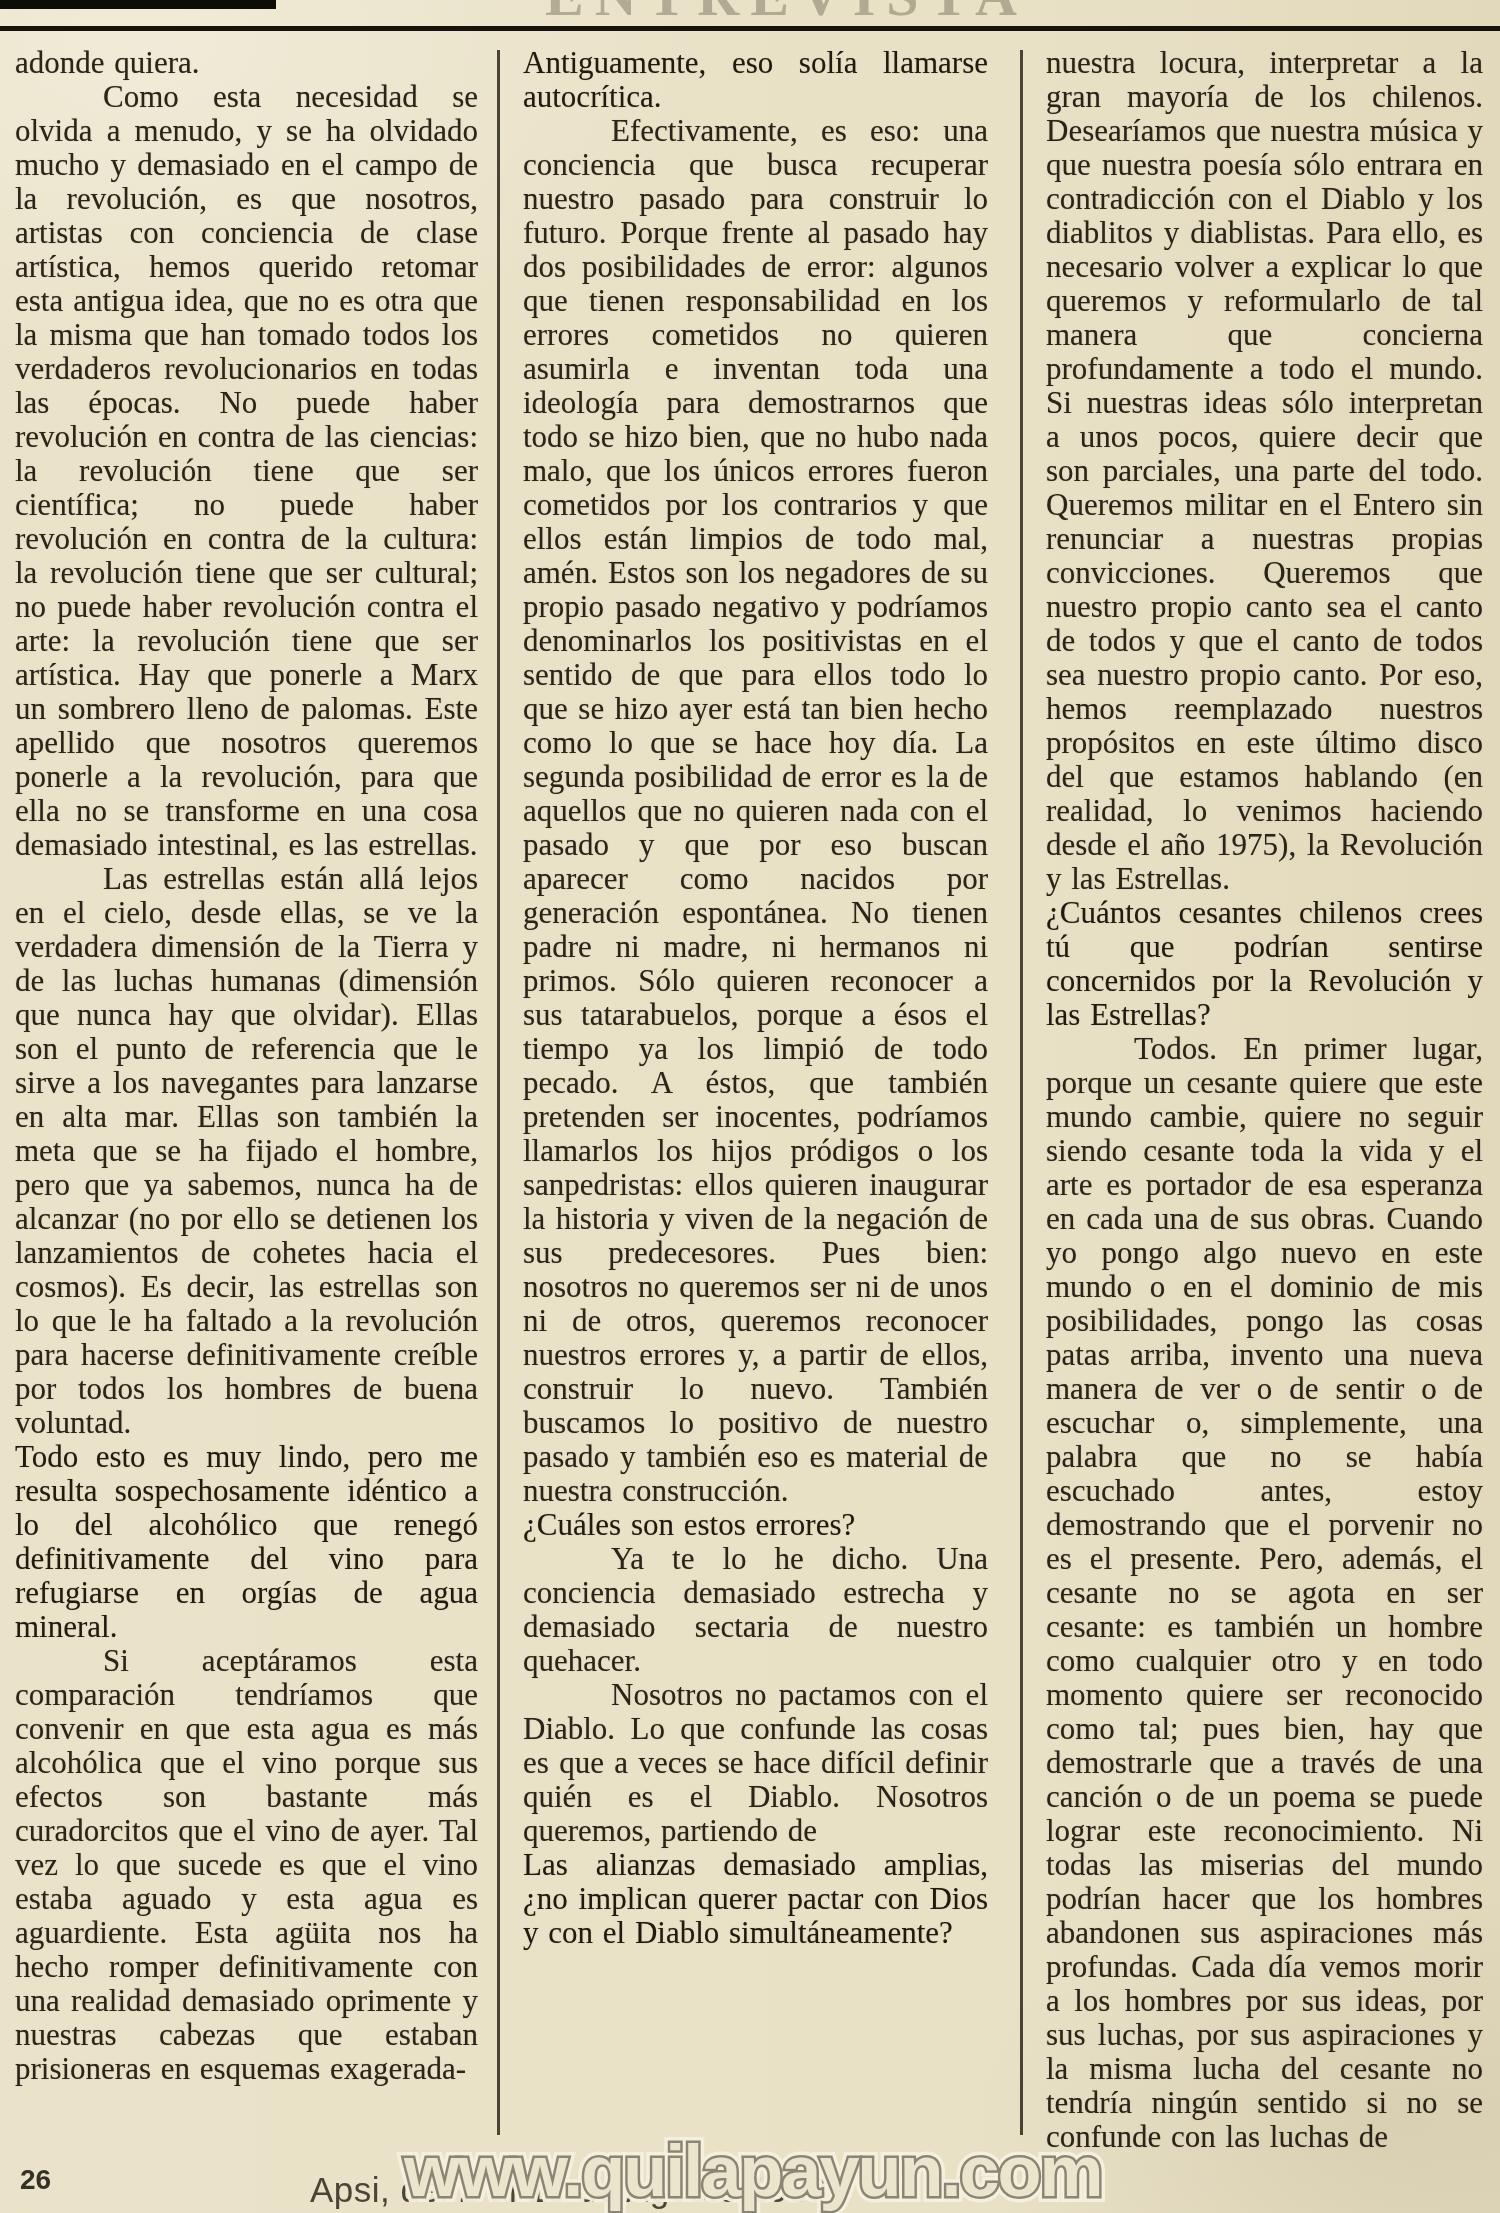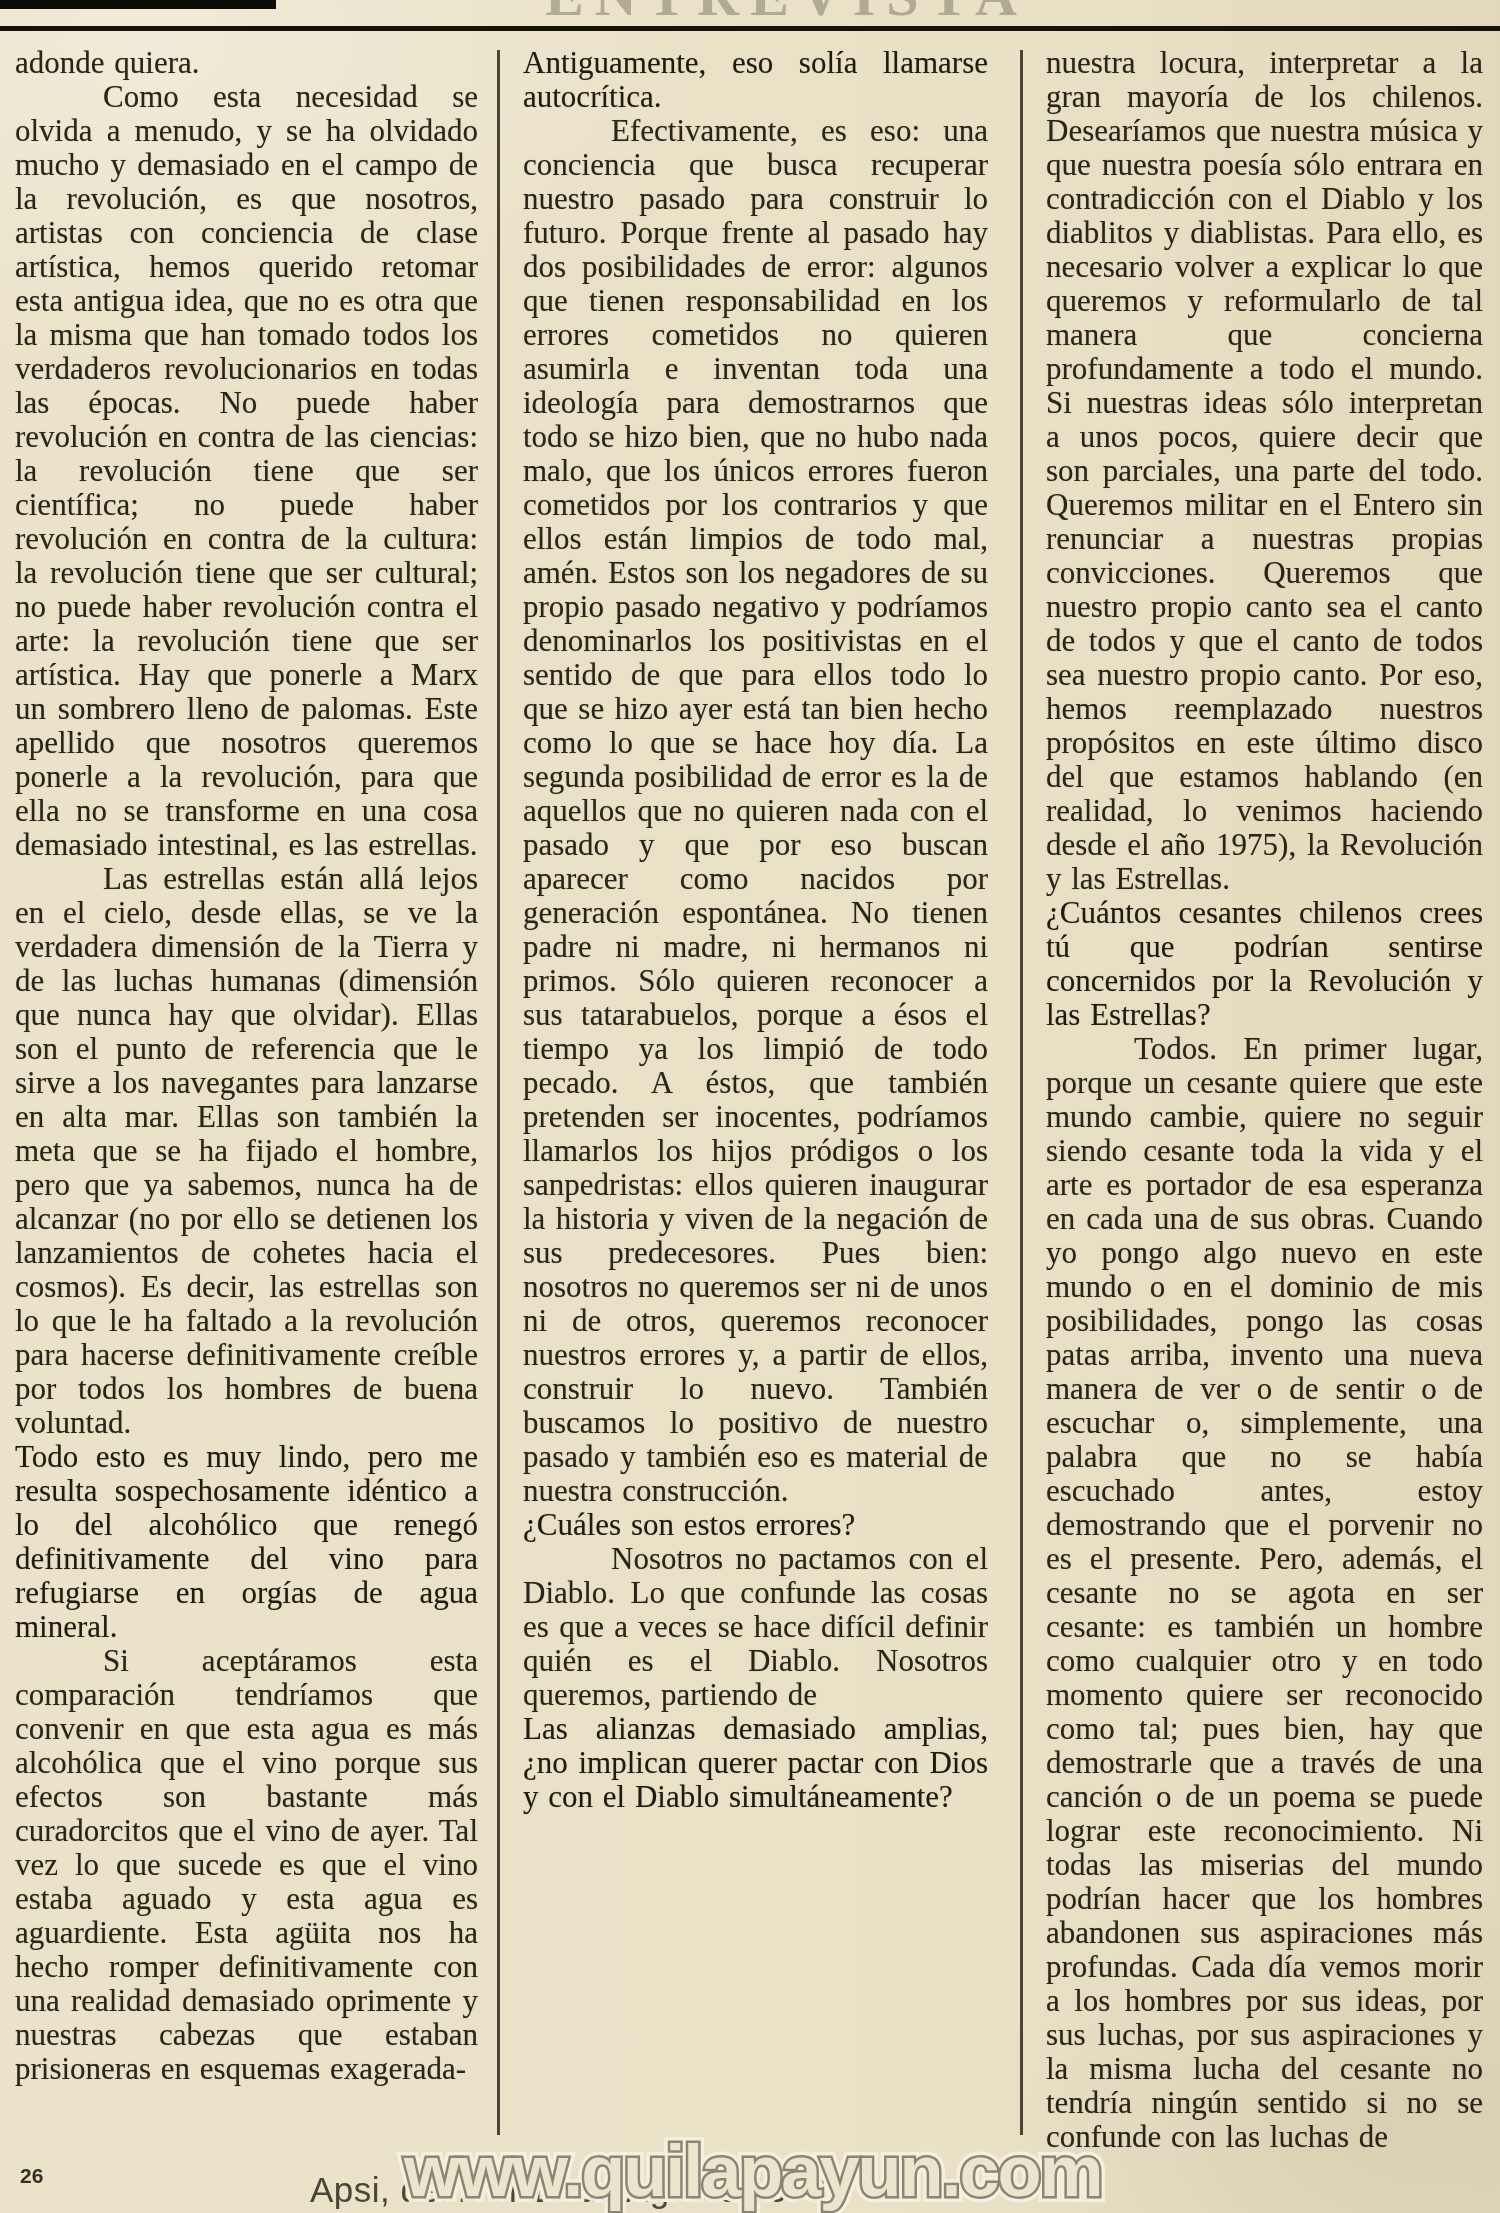--- a/index.html
+++ b/index.html
@@ -23,21 +23,21 @@
   .col { position:absolute; top:46px; font-size:31px; line-height:34px; color:#2b2418;
          text-align:justify; hyphens:auto; -webkit-hyphens:auto; word-spacing:2px;
          text-shadow:0 0 1px rgba(43,36,24,0.35); overflow:hidden; }
   .col p { margin:0; }
   .col p.indent { text-indent:88px; }
   .col p.bold { font-weight:normal; color:#201a0f; }
   .col-left  { left:15px;   width:463px; height:2122px; }
   .col-mid   { left:523px;  width:465px; height:2122px; }
   .col-right { left:1046px; width:437px; height:2130px; }
 
-  .footer-page-num { position:absolute; left:20px; top:2164px; font-size:21px; font-weight:bold;
+  .footer-page-num { position:absolute; left:20px; top:2164px; font-size:28px; font-weight:bold;
                      color:#353127; font-family:"Liberation Sans", sans-serif; }
   .footer-issue { position:absolute; left:310px; top:2170px; font-size:35px; color:#4b4537;
                   font-family:"Liberation Sans", sans-serif; letter-spacing:0.5px; }
 
   .watermark { position:absolute; left:400px; top:2126px; z-index:6; height:87px; }
   .wm-layer { position:absolute; left:0; top:0; margin:4px; white-space:nowrap;
               font-family:"Liberation Sans", sans-serif; font-weight:bold; font-size:72px;
               letter-spacing:-2px; }
   .wm-halo    { -webkit-text-stroke:12px rgba(246,240,222,0.95); color:rgba(246,240,222,0.95); }
   .wm-outline { -webkit-text-stroke:5px #8b8574; color:#8b8574; }
@@ -64,20 +64,21 @@
     <p class="para indent">Como esta necesidad se olvida a menudo, y se ha olvidado mucho y demasiado en el campo de la revolución, es que nosotros, artistas con conciencia de clase artística, hemos querido retomar esta antigua idea, que no es otra que la misma que han tomado todos los verdaderos revolucionarios en todas las épocas. No puede haber revolución en contra de las ciencias: la revolución tiene que ser científica; no puede haber revolución en contra de la cultura: la revolución tiene que ser cultural; no puede haber revolución contra el arte: la revolución tiene que ser artística. Hay que ponerle a Marx un sombrero lleno de palomas. Este apellido que nosotros queremos ponerle a la revolución, para que ella no se transforme en una cosa demasiado intestinal, es las estrellas.</p>
     <p class="para indent">Las estrellas están allá lejos en el cielo, desde ellas, se ve la verdadera dimensión de la Tierra y de las luchas humanas (dimensión que nunca hay que olvidar). Ellas son el punto de referencia que le sirve a los navegantes para lanzarse en alta mar. Ellas son también la meta que se ha fijado el hombre, pero que ya sabemos, nunca ha de alcanzar (no por ello se detienen los lanzamientos de cohetes hacia el cosmos). Es decir, las estrellas son lo que le ha faltado a la revolución para hacerse definitivamente creíble por todos los hombres de buena voluntad.</p>
     <p class="para bold">Todo esto es muy lindo, pero me resulta sospechosamente idéntico a lo del alcohólico que renegó definitivamente del vino para refugiarse en orgías de agua mineral.</p>
     <p class="para indent">Si aceptáramos esta comparación tendríamos que convenir en que esta agua es más alcohólica que el vino porque sus efectos son bastante más curadorcitos que el vino de ayer. Tal vez lo que sucede es que el vino estaba aguado y esta agua es aguardiente. Esta agüita nos ha hecho romper definitivamente con una realidad demasiado oprimente y nuestras cabezas que estaban prisioneras en esquemas exagerada-</p>
   </div>
 
   <div class="col col-mid">
     <p class="para bold">Antiguamente, eso solía llamarse autocrítica.</p>
     <p class="para indent">Efectivamente, es eso: una conciencia que busca recuperar nuestro pasado para construir lo futuro. Porque frente al pasado hay dos posibilidades de error: algunos que tienen responsabilidad en los errores cometidos no quieren asumirla e inventan toda una ideología para demostrarnos que todo se hizo bien, que no hubo nada malo, que los únicos errores fueron cometidos por los contrarios y que ellos están limpios de todo mal, amén. Estos son los negadores de su propio pasado negativo y podríamos denominarlos los positivistas en el sentido de que para ellos todo lo que se hizo ayer está tan bien hecho como lo que se hace hoy día. La segunda posibilidad de error es la de aquellos que no quieren nada con el pasado y que por eso buscan aparecer como nacidos por generación espontánea. No tienen padre ni madre, ni hermanos ni primos. Sólo quieren reconocer a sus tatarabuelos, porque a ésos el tiempo ya los limpió de todo pecado. A éstos, que también pretenden ser inocentes, podríamos llamarlos los hijos pródigos o los sanpedristas: ellos quieren inaugurar la historia y viven de la negación de sus predecesores. Pues bien: nosotros no queremos ser ni de unos ni de otros, queremos reconocer nuestros errores y, a partir de ellos, construir lo nuevo. También buscamos lo positivo de nuestro pasado y también eso es material de nuestra construcción.</p>
     <p class="para bold">¿Cuáles son estos errores?</p>
+    <p class="para indent">Ya te lo he dicho. Una conciencia demasiado estrecha y demasiado sectaria de nuestro quehacer.</p>
     <p class="para indent">Nosotros no pactamos con el Diablo. Lo que confunde las cosas es que a veces se hace difícil definir quién es el Diablo. Nosotros queremos, partiendo de</p>
     <p class="para bold">Las alianzas demasiado amplias, ¿no implican querer pactar con Dios y con el Diablo simultáneamente?</p>
   </div>
 
   <div class="col col-right">
     <p class="para">nuestra locura, interpretar a la gran mayoría de los chilenos. Desearíamos que nuestra música y que nuestra poesía sólo entrara en contradicción con el Diablo y los diablitos y diablistas. Para ello, es necesario volver a explicar lo que queremos y reformularlo de tal manera que concierna profundamente a todo el mundo. Si nuestras ideas sólo interpretan a unos pocos, quiere decir que son parciales, una parte del todo. Queremos militar en el Entero sin renunciar a nuestras propias convicciones. Queremos que nuestro propio canto sea el canto de todos y que el canto de todos sea nuestro propio canto. Por eso, hemos reemplazado nuestros propósitos en este último disco del que estamos hablando (en realidad, lo venimos haciendo desde el año 1975), la Revolución y las Estrellas.</p>
     <p class="para bold">¿Cuántos cesantes chilenos crees tú que podrían sentirse concernidos por la Revolución y las Estrellas?</p>
     <p class="para indent">Todos. En primer lugar, porque un cesante quiere que este mundo cambie, quiere no seguir siendo cesante toda la vida y el arte es portador de esa esperanza en cada una de sus obras. Cuando yo pongo algo nuevo en este mundo o en el dominio de mis posibilidades, pongo las cosas patas arriba, invento una nueva manera de ver o de sentir o de escuchar o, simplemente, una palabra que no se había escuchado antes, estoy demostrando que el porvenir no es el presente. Pero, además, el cesante no se agota en ser cesante: es también un hombre como cualquier otro y en todo momento quiere ser reconocido como tal; pues bien, hay que demostrarle que a través de una canción o de un poema se puede lograr este reconocimiento. Ni todas las miserias del mundo podrían hacer que los hombres abandonen sus aspiraciones más profundas. Cada día vemos morir a los hombres por sus ideas, por sus luchas, por sus aspiraciones y la misma lucha del cesante no tendría ningún sentido si no se confunde con las luchas de</p>
   </div>
 

